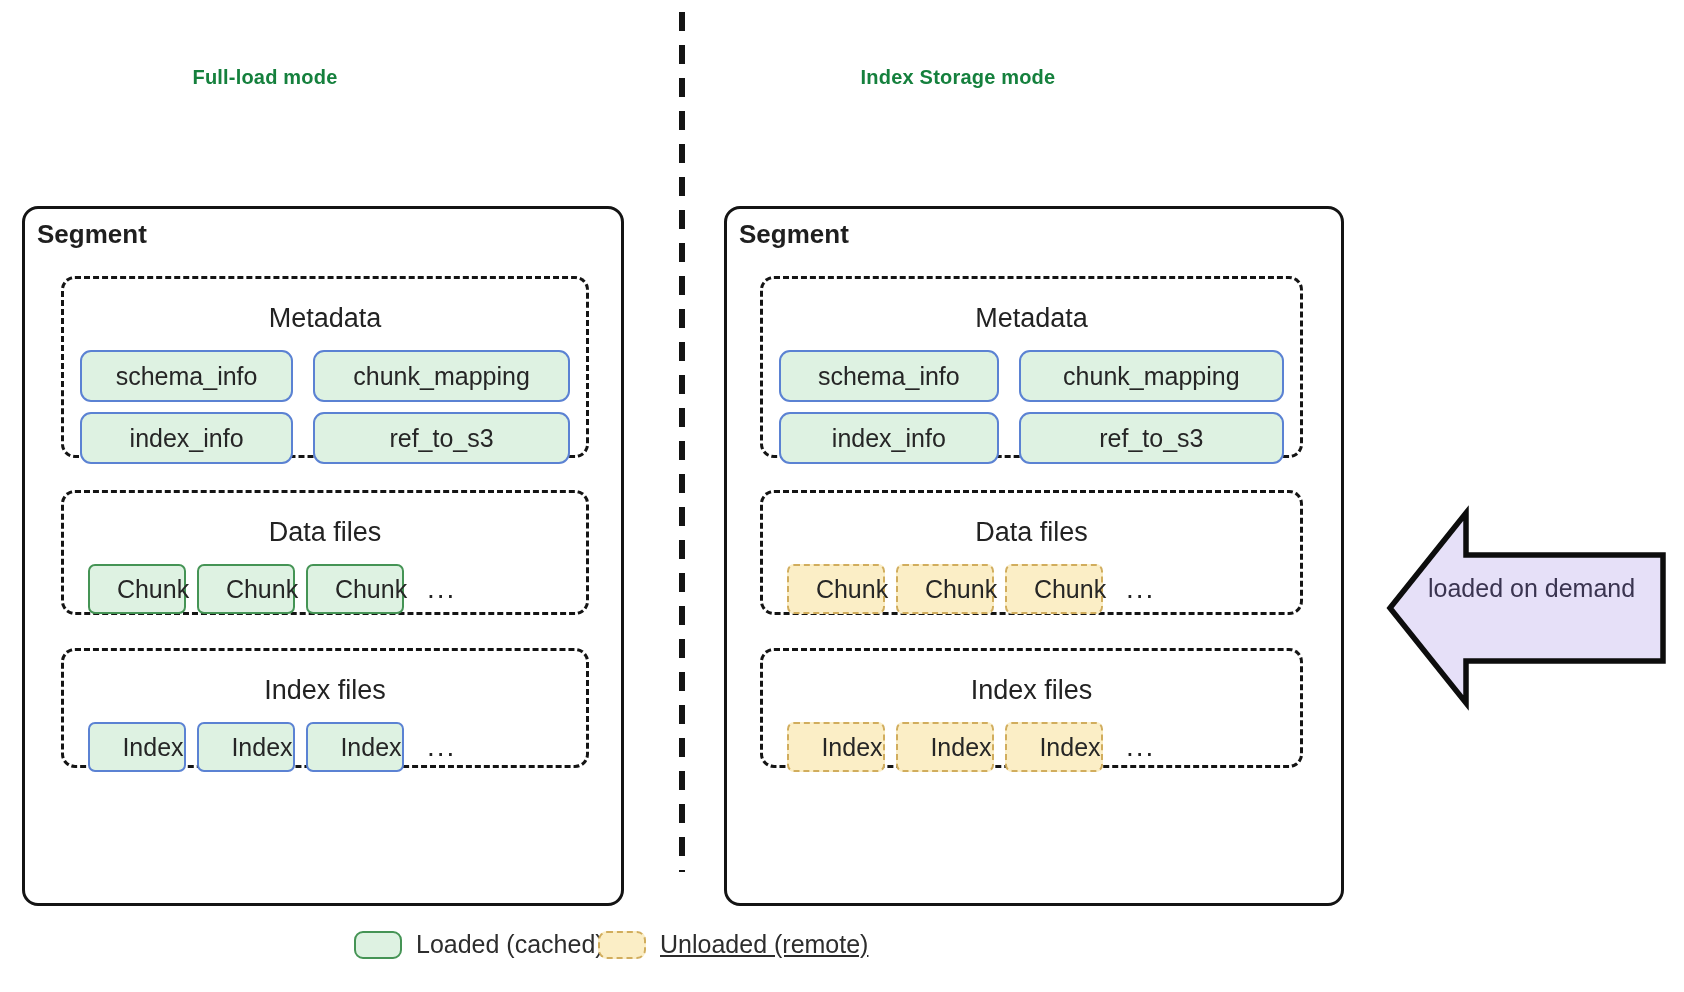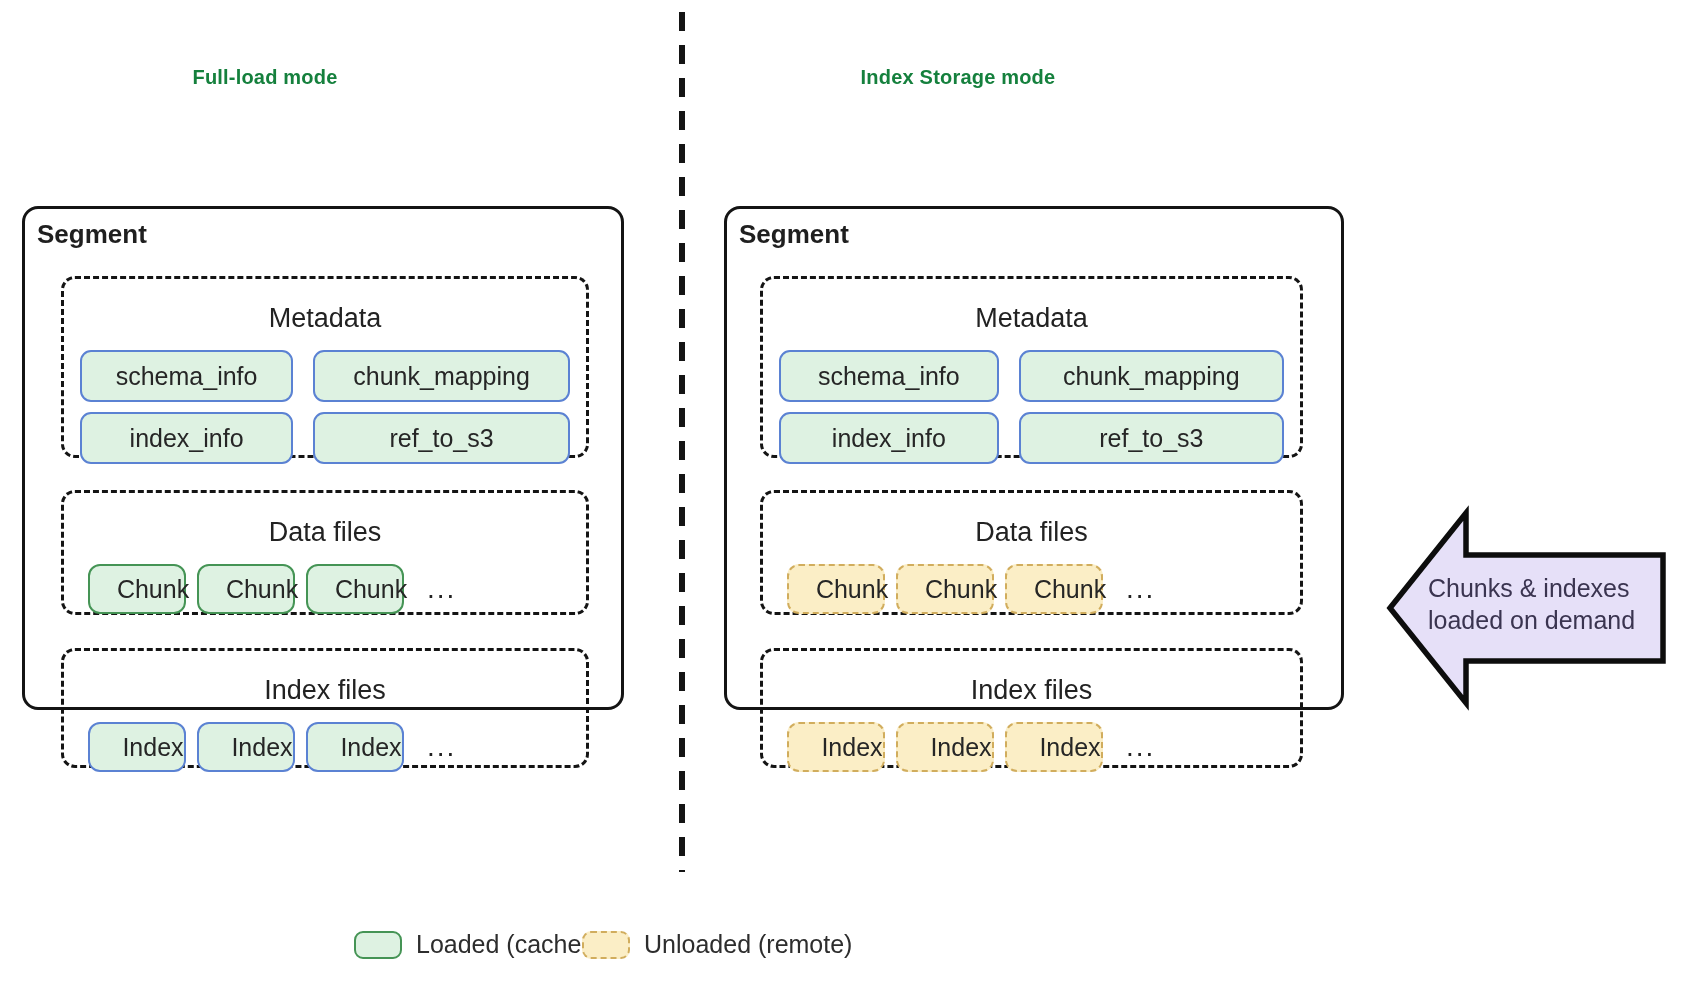--- a/index.html
+++ b/index.html
@@ -17,21 +17,21 @@
   .t-right{left:778px;}
 
   
   .divider{
     position:absolute;left:679px;top:12px;width:6px;height:860px;
     background:repeating-linear-gradient(to bottom,#141414 0px,#141414 19px,transparent 19px,transparent 33px);
   }
 
   
   .segment{
-    position:absolute;top:206px;height:504px;box-sizing:border-box;
+    position:absolute;top:206px;height:700px;box-sizing:border-box;
     border:3px solid #141414;border-radius:16px;background:#fff;
   }
   .seg-left{left:22px;width:602px;}
   .seg-right{left:724px;width:620px;}
   .seg-label{
     position:absolute;left:12px;top:10px;
     font-size:26px;font-weight:700;color:#1f1f1f;
   }
 
   
@@ -63,37 +63,37 @@
   .pill-meta{
     height:52px;border-radius:11px;
     background:#def2e2;border:2.5px solid #5b82d3;
   }
 
   
   .files-row{
     display:flex;align-items:center;gap:11px;
     margin:16px 0 0 24px;
   }
-  .pill-small{width:98px;height:50px;border-radius:12px;padding-left:32px;}
+  .pill-small{width:98px;height:50px;border-radius:7px;padding-left:32px;}
   .pill-chunk-loaded{background:#def2e2;border:2.5px solid #459455;}
   .pill-index-loaded{background:#def2e2;border:2.5px solid #5b82d3;}
   .pill-unloaded{background:#fbeec6;border:2.5px dashed #d1ad5d;}
   .ellipsis{font-size:28px;color:#222;margin-left:12px;letter-spacing:2px;}
 
   
   .arrow-svg{position:absolute;left:1378px;top:503px;}
   .arrow-text{
     position:absolute;left:1428px;top:572px;width:240px;
     font-size:25px;line-height:32px;color:#3a3450;text-align:left;
   }
 
   
   .legend-item{position:absolute;top:930px;display:flex;align-items:center;gap:14px;}
   .li-loaded{left:354px;}
-  .li-unloaded{left:582px;}
+  .li-unloaded{left:598px;text-decoration:underline;}
   .swatch{width:48px;height:28px;border-radius:9px;box-sizing:border-box;display:inline-block;}
   .sw-loaded{background:#def2e2;border:2.5px solid #459455;}
   .sw-unloaded{background:#fbeec6;border:2.5px dashed #d1ad5d;}
   .legend-label{font-size:25px;color:#2d2d2d;}
 </style>
 </head>
 <body>
 
 <div class="panel-title t-left">Full-load mode</div>
 <div class="panel-title t-right">Index Storage mode</div>
@@ -165,21 +165,20 @@
       <div class="pill pill-small pill-unloaded">Index</div>
       <div class="ellipsis">...</div>
     </div>
   </div>
 </div>
 
 <svg class="arrow-svg" width="292" height="212" viewBox="0 0 292 212">
   <polygon points="12,105 88,10 88,52 285,52 285,158 88,158 88,200" fill="#e6e0f8" stroke="#0d0d0d" stroke-width="5.5" stroke-linejoin="miter"></polygon>
 </svg>
 <div class="arrow-text">
-  <div>Chunks &amp; indexes</div>
   <div>loaded on demand</div>
 </div>
 
 <div class="legend-item li-loaded">
   <span class="swatch sw-loaded"></span>
   <span class="legend-label">Loaded (cached)</span>
 </div>
 <div class="legend-item li-unloaded">
   <span class="swatch sw-unloaded"></span>
   <span class="legend-label">Unloaded (remote)</span>

